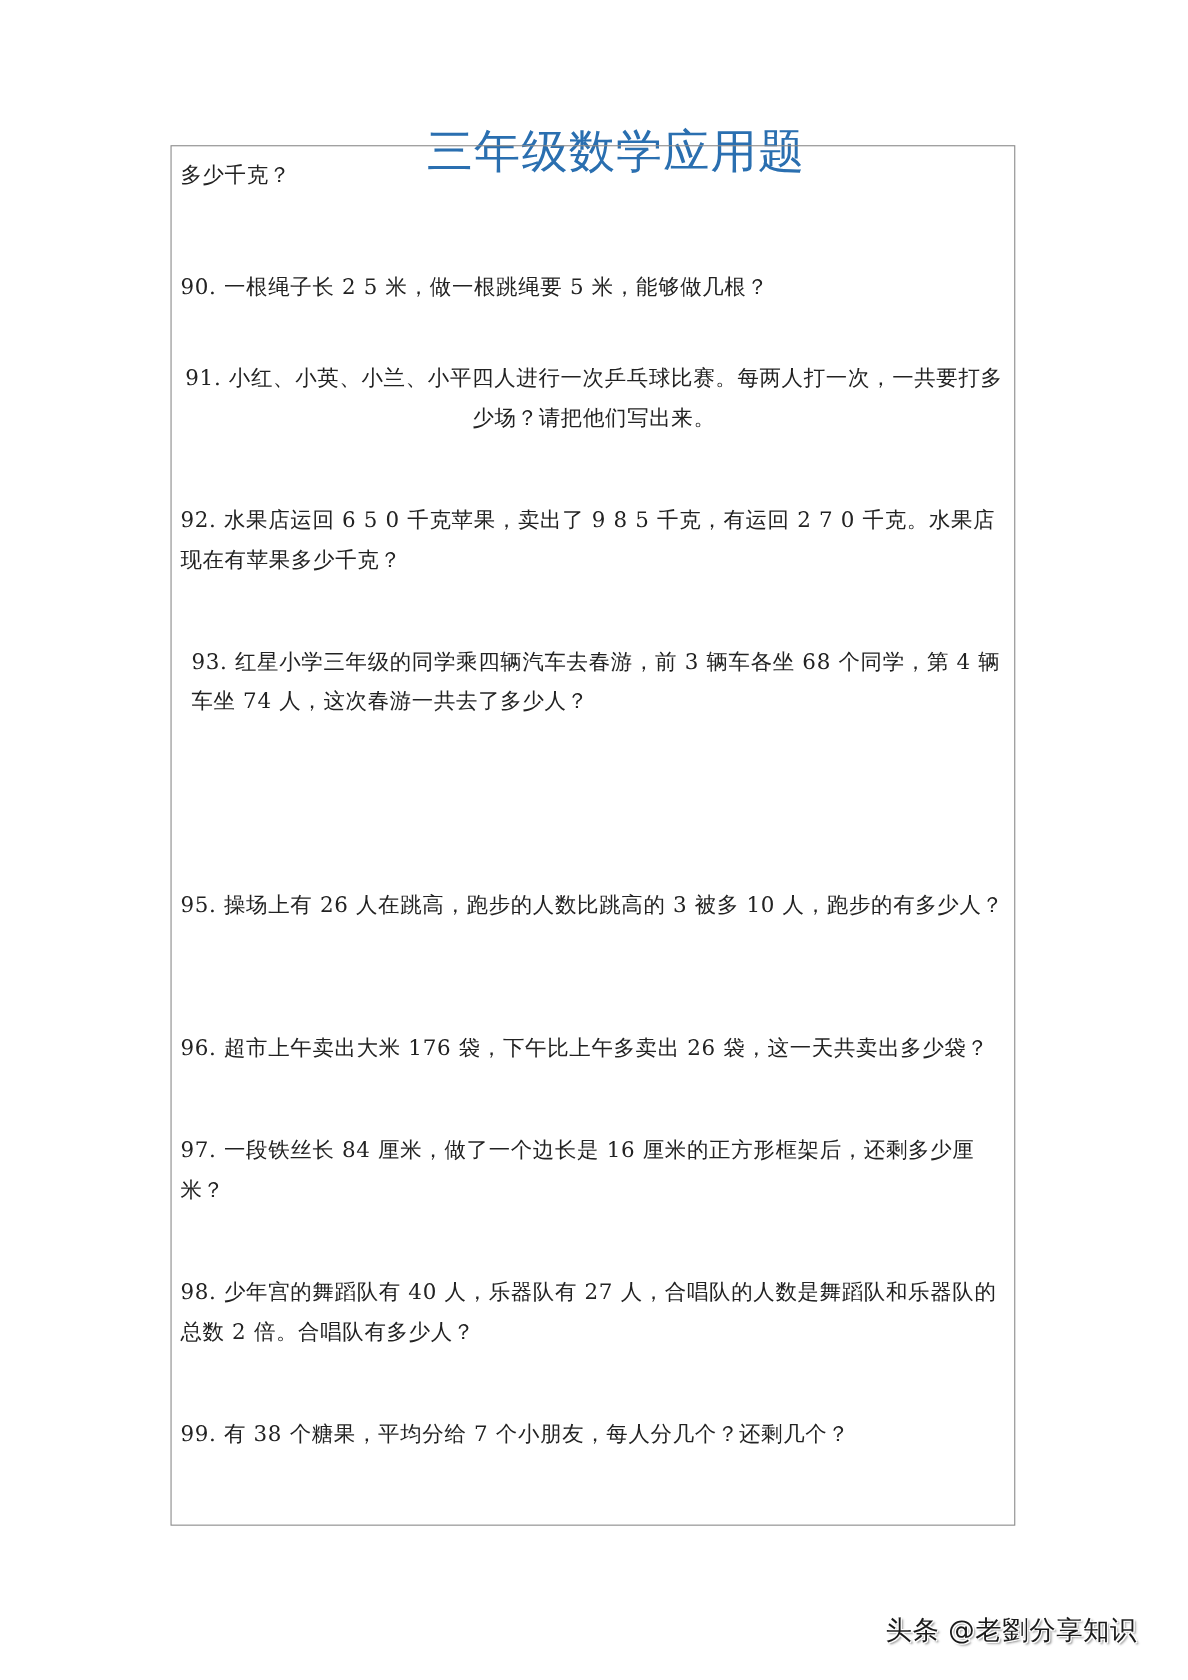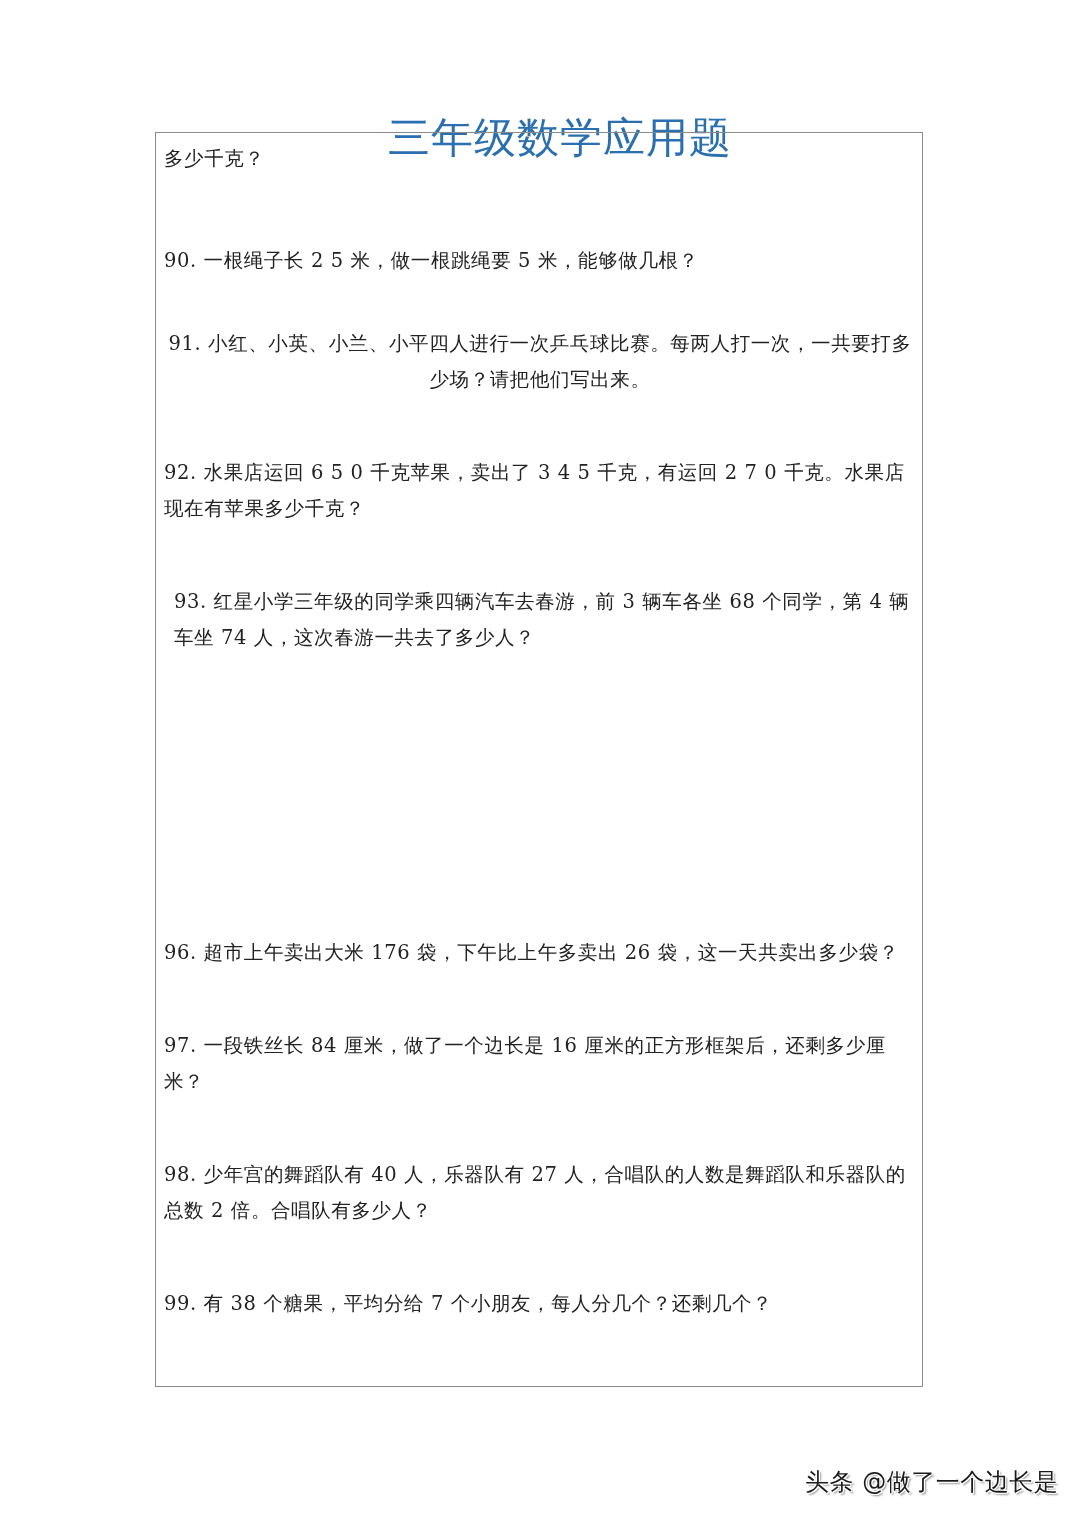--- a/index.html
+++ b/index.html
@@ -64,28 +64,29 @@
 
 <h1 class="title">三年级数学应用题</h1>
 
 <div class="sheet">
   <p class="q" style="top: 8px;">多少千克？</p>
 
   <p class="q" style="top: 100px; margin-top: 10px;">90. 一根绳子长 2 5 米，做一根跳绳要 5 米，能够做几根？</p>
 
   <p class="q" style="top: 193px; text-align: center;">91. 小红、小英、小兰、小平四人进行一次乒乓球比赛。每两人打一次，一共要打多少场？请把他们写出来。</p>
 
-  <p class="q" style="top: 322px;">92. 水果店运回 6 5 0 千克苹果，卖出了 3 4 5 千克，有运回 2 7 0 千克。水果店现在有苹果多少千克？</p>
+  <p class="q" style="top: 322px;">92. 水果店运回 6 5 0 千克苹果，卖出了 9 8 5 千克，有运回 2 7 0 千克。水果店现在有苹果多少千克？</p>
 
   <p class="q" style="top: 451px; margin-left: 10px;">93. 红星小学三年级的同学乘四辆汽车去春游，前 3 辆车各坐 68 个同学，第 4 辆车坐 74 人，这次春游一共去了多少人？</p>
 
 
+  <p class="q" style="top: 672px;">95. 操场上有 26 人在跳高，跑步的人数比跳高的 3 被多 10 人，跑步的有多少人？</p>
 
   <p class="q" style="top: 802px;">96. 超市上午卖出大米 176 袋，下午比上午多卖出 26 袋，这一天共卖出多少袋？</p>
 
   <p class="q" style="top: 895px;">97. 一段铁丝长 84 厘米，做了一个边长是 16 厘米的正方形框架后，还剩多少厘米？</p>
 
   <p class="q" style="top: 1024px;">98. 少年宫的舞蹈队有 40 人，乐器队有 27 人，合唱队的人数是舞蹈队和乐器队的总数 2 倍。合唱队有多少人？</p>
 
   <p class="q" style="top: 1153px;">99. 有 38 个糖果，平均分给 7 个小朋友，每人分几个？还剩几个？</p>
 </div>
 
-<div class="watermark">头条 @做了一个边长是</div>
+<div class="watermark">头条 @老劉分享知识</div>
 
 </body></html>

